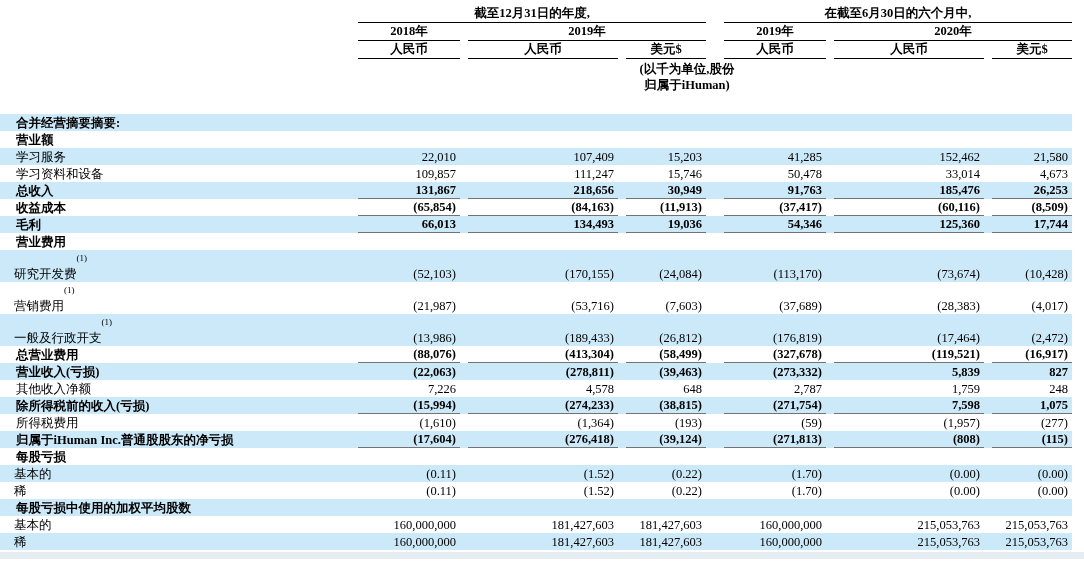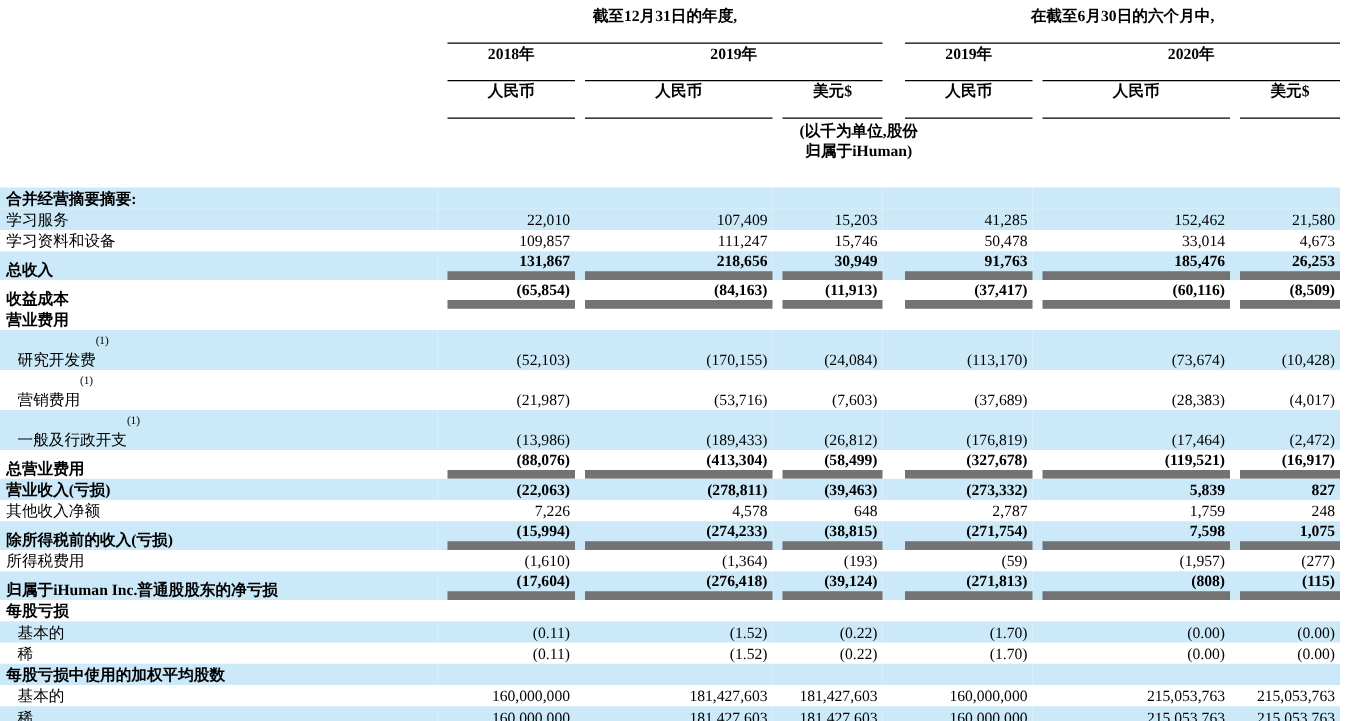--- a/index.html
+++ b/index.html
@@ -5,28 +5,28 @@
   html,body{margin:0;padding:0;background:#ffffff;}
   body{
     width:1084px;height:577px;overflow:hidden;
     font-family:"Liberation Serif","DejaVu Serif",serif;
     color:#000;font-size:12.5px;
   }
   .page{width:1084px;}
   table{border-collapse:collapse;table-layout:fixed;width:1072px;margin-top:5px;}
   td{padding:0;height:17px;line-height:16px;vertical-align:bottom;}
   thead td{vertical-align:bottom;height:18px;}
-  .useg{margin-left:8px;text-align:center;font-weight:bold;border-bottom:1px solid #000;padding-bottom:13px;white-space:nowrap;}
+  .useg{margin-left:8px;text-align:center;font-weight:bold;border-bottom:1px solid #000;padding-bottom:1px;white-space:nowrap;}
   .note{font-weight:bold;text-align:center;width:214px;margin-left:580px;line-height:16px;padding-top:2px;padding-bottom:21px;}
   tr.shade{background:#cbe9f8;}
   tr.b{font-weight:bold;}
-  .lbl{padding-left:5px;white-space:nowrap;}
+  .lbl{padding-left:16px;white-space:nowrap;}
   .lbl.ind{padding-left:14px;}
   .v{margin-left:8px;padding-right:4px;text-align:right;white-space:nowrap;}
-  .ul{border-bottom:7px solid #737373;}
+  .ul{border-bottom:1px solid #737373;}
   .supline{line-height:15px;height:16px;}
   .ghost{visibility:hidden;}
   .supmark{font-size:9px;font-weight:normal;}
   .bottomstrip{height:7px;background:#e6edf2;margin-top:2px;width:1084px;}
 </style>
 </head>
 <body>
 
 <div class="page">
   <table id="fin-table">
@@ -116,20 +116,44 @@
           <td>
             <div class="v"></div>
           </td>
           <td>
             <div class="v"></div>
           </td>
           <td>
             <div class="v"></div>
           </td>
         </tr>
+        <tr class="b">
+          <td class="lbl">
+            <div>营业额</div>
+          </td>
+          <td>
+            <div class="v"></div>
+          </td>
+          <td>
+            <div class="v"></div>
+          </td>
+          <td>
+            <div class="v"></div>
+          </td>
+          <td></td>
+          <td>
+            <div class="v"></div>
+          </td>
+          <td>
+            <div class="v"></div>
+          </td>
+          <td>
+            <div class="v"></div>
+          </td>
+        </tr>
         <tr class="shade">
           <td class="lbl">
             <div>学习服务</div>
           </td>
           <td>
             <div class="v">22,010</div>
           </td>
           <td>
             <div class="v">107,409</div>
           </td>
@@ -210,20 +234,44 @@
           </td>
           <td></td>
           <td>
             <div class="v ul">(37,417)</div>
           </td>
           <td>
             <div class="v ul">(60,116)</div>
           </td>
           <td>
             <div class="v ul">(8,509)</div>
+          </td>
+        </tr>
+        <tr class="shade b">
+          <td class="lbl">
+            <div>毛利</div>
+          </td>
+          <td>
+            <div class="v ul">66,013</div>
+          </td>
+          <td>
+            <div class="v ul">134,493</div>
+          </td>
+          <td>
+            <div class="v ul">19,036</div>
+          </td>
+          <td></td>
+          <td>
+            <div class="v ul">54,346</div>
+          </td>
+          <td>
+            <div class="v ul">125,360</div>
+          </td>
+          <td>
+            <div class="v ul">17,744</div>
           </td>
         </tr>
         <tr class="b">
           <td class="lbl">
             <div>营业费用</div>
           </td>
           <td>
             <div class="v"></div>
           </td>
           <td>

